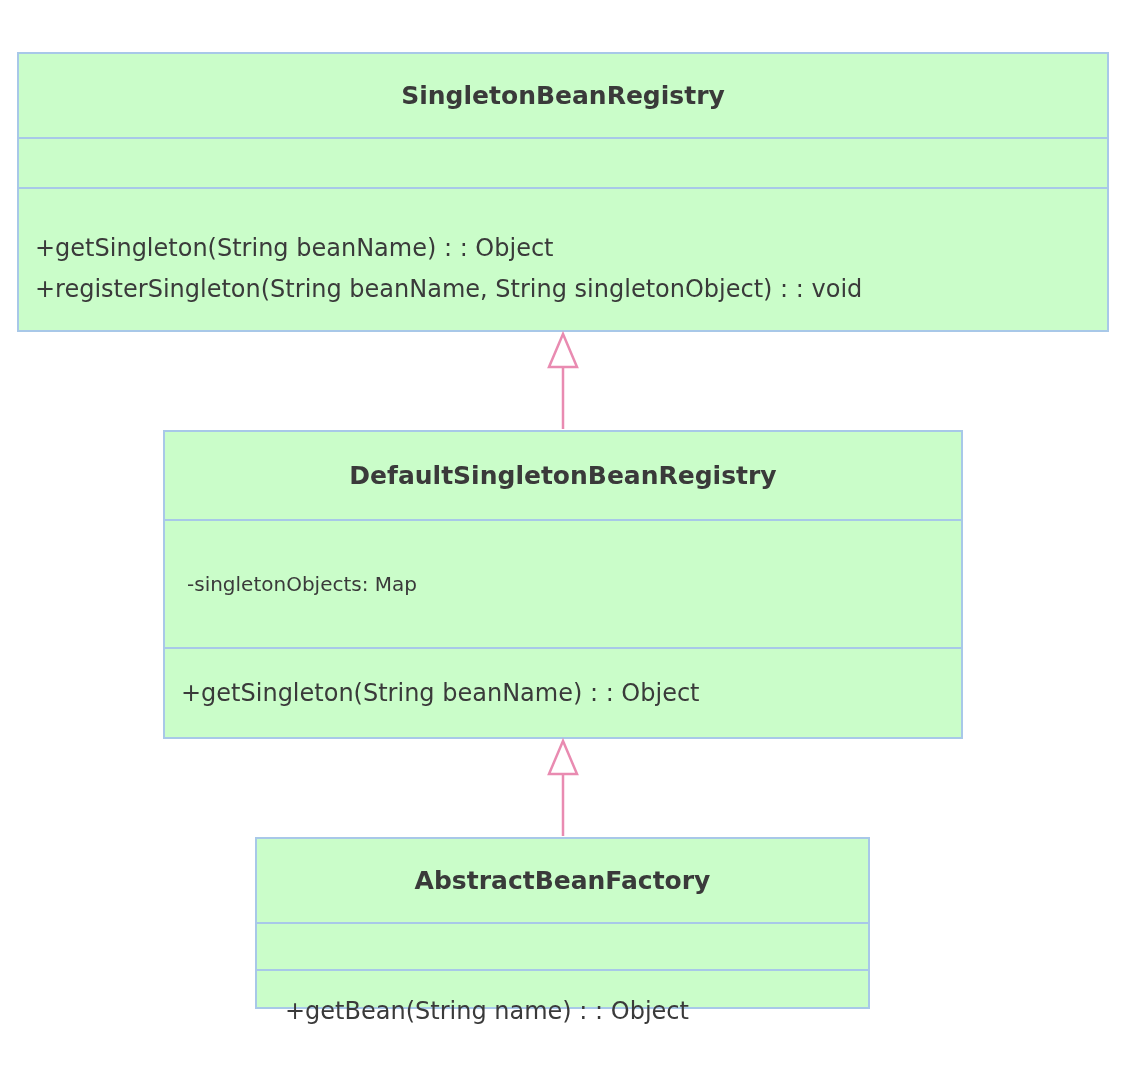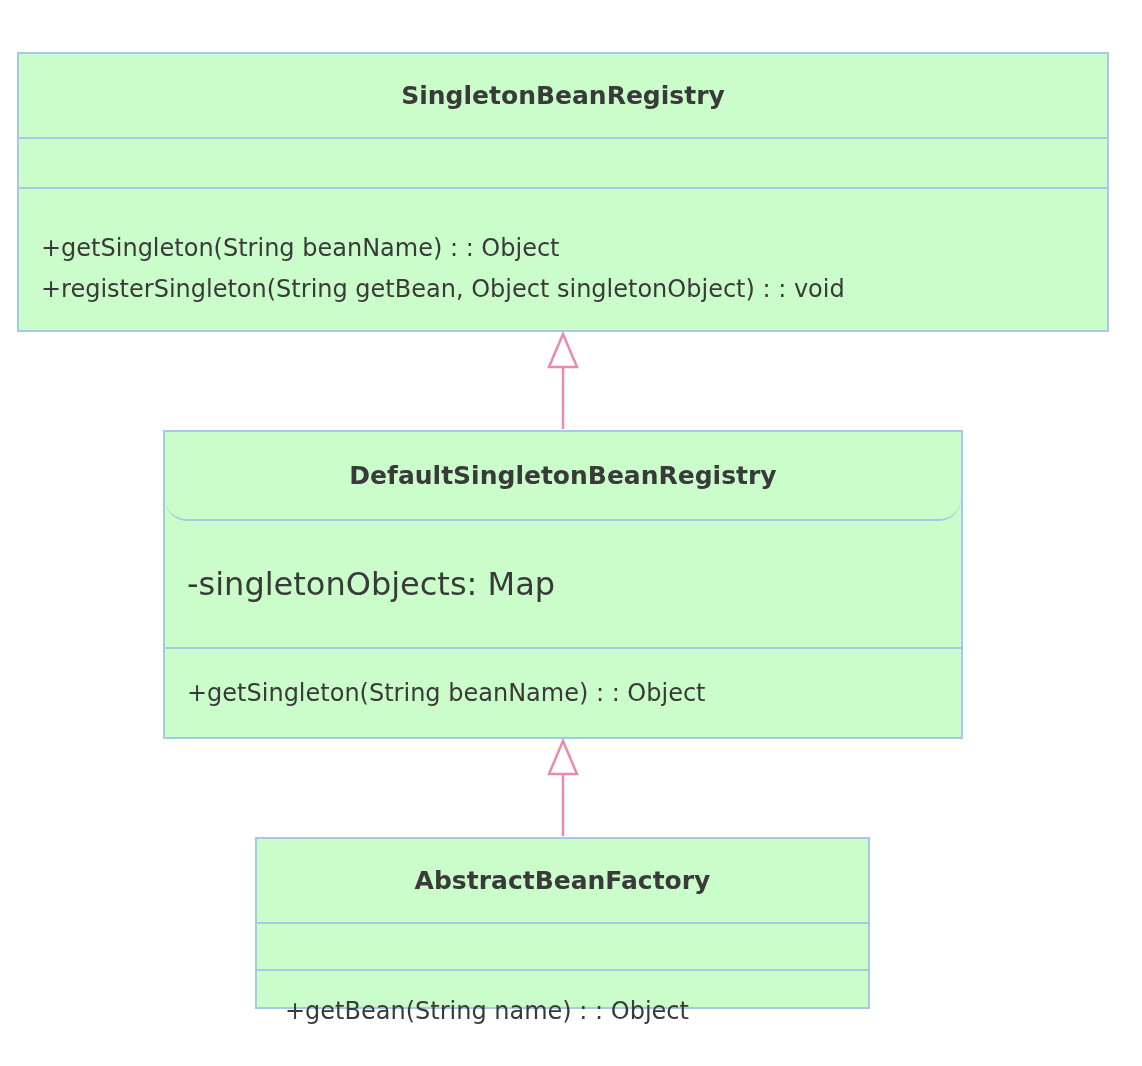--- a/index.html
+++ b/index.html
@@ -39,40 +39,40 @@
     border-bottom: 2px solid var(--c-border);
     flex: 0 0 auto;
   }
   .class-fields {
     display: flex;
     flex-direction: column;
     justify-content: center;
     border-bottom: 2px solid var(--c-border);
     flex: 0 0 auto;
     padding-left: 22px;
-    font-size: 32px;
+    font-size: 20px;
     line-height: 41px;
   }
   .class-methods {
     display: flex;
     flex-direction: column;
     justify-content: center;
     flex: 1 1 auto;
-    padding-left: 22px;
+    padding-left: 16px;
     font-size: 24px;
     line-height: 41px;
   }
   
   #class-0 { left: 17px;  top: 14px;  width: 1092px; height: 280px; }
   #class-0 .class-title  { height: 85px; }
   #class-0 .class-fields { height: 50px; }
   #class-0 .class-methods { padding-top: 18px; }
 
   #class-1 { left: 163px; top: 392px; width: 800px; height: 309px; }
-  #class-1 .class-title  { height: 89px; border-radius: 22px; }
+  #class-1 .class-title  { height: 89px; }
   #class-1 .class-fields { height: 128px; }
 
   #class-2 { left: 255px; top: 799px; width: 615px; height: 172px; }
   #class-2 .class-title  { height: 85px; }
   #class-2 .class-fields { height: 47px; }
   #class-2 .class-methods { padding-left: 28px; padding-top: 20px; }
 
   .arrow {
     position: absolute;
     overflow: visible;
@@ -94,21 +94,21 @@
 </head>
 <body>
 
 <div class="diagram">
 
   <section class="class-box" id="class-0">
     <header class="class-title">SingletonBeanRegistry</header>
     <div class="class-fields"></div>
     <div class="class-methods">
       <div>+getSingleton(String beanName) : : Object</div>
-      <div>+registerSingleton(String getBean, Object singletonObject) : : void</div>
+      <div>+registerSingleton(String beanName, String singletonObject) : : void</div>
     </div>
   </section>
 
   <svg class="arrow" id="arrow-0" width="36" height="98" viewBox="0 0 36 98">
     <line class="arrow-line" x1="18" y1="97" x2="18" y2="35"></line>
     <polygon class="arrow-head" points="18,2 4,35 32,35"></polygon>
   </svg>
 
   <section class="class-box" id="class-1">
     <header class="class-title">DefaultSingletonBeanRegistry</header>

